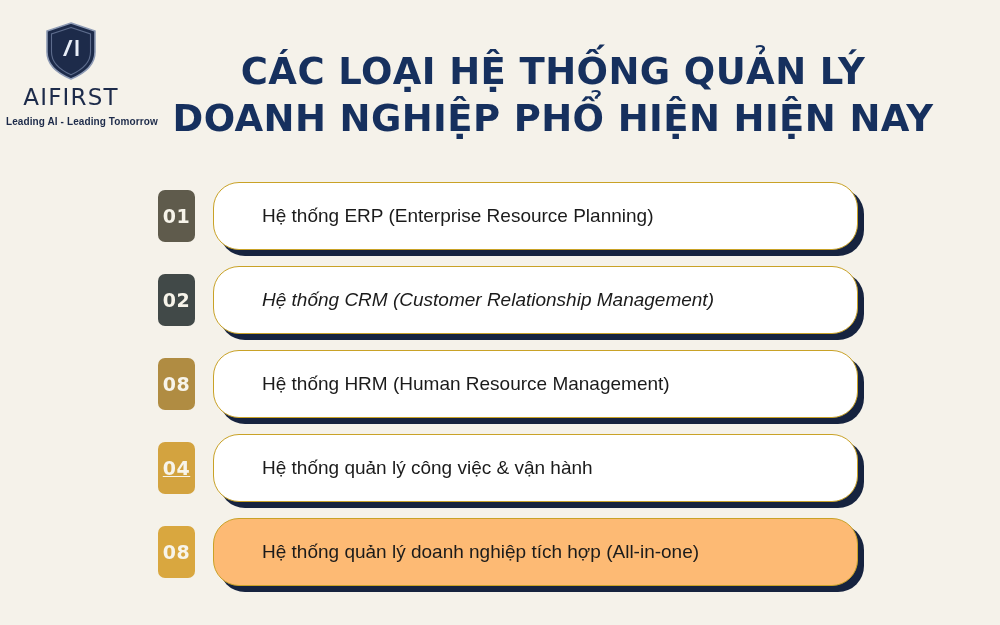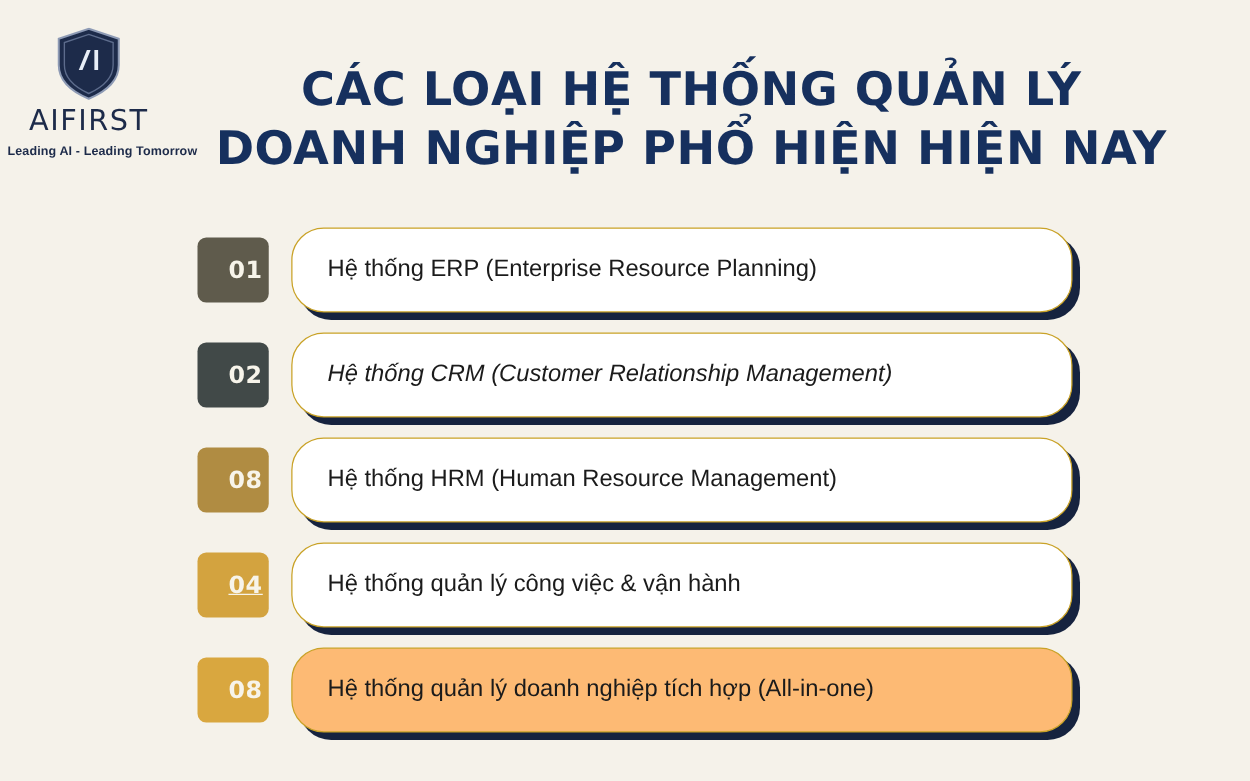--- a/index.html
+++ b/index.html
@@ -96,21 +96,20 @@
     border-radius: 7px;
     flex: 0 0 auto;
     display: flex;
     align-items: center;
     justify-content: center;
     font-family: "DejaVu Sans", sans-serif;
     font-weight: bold;
     font-size: 19px;
     color: #f7f4ea;
     letter-spacing: 0.5px;
-    padding-left: 20px;
   }
 
   .card-wrap {
     position: relative;
     flex: 1 1 auto;
     margin-left: 18px;
     height: 68px;
   }
   .card-shadow {
     position: absolute;
@@ -128,21 +127,21 @@
     right: 0;
     bottom: 0;
     background: #ffffff;
     border: 1.6px solid #c9a227;
     border-radius: 26px;
     display: flex;
     align-items: center;
     box-sizing: border-box;
   }
   .card-label {
-    padding-left: 28px;
+    padding-left: 48px;
     padding-right: 24px;
     font-family: "Liberation Sans", sans-serif;
     font-size: 19px;
     color: #1b1b1b;
     line-height: 1.2;
     white-space: nowrap;
   }
 </style>
 </head>
 <body style="background: rgb(245, 242, 234);">

